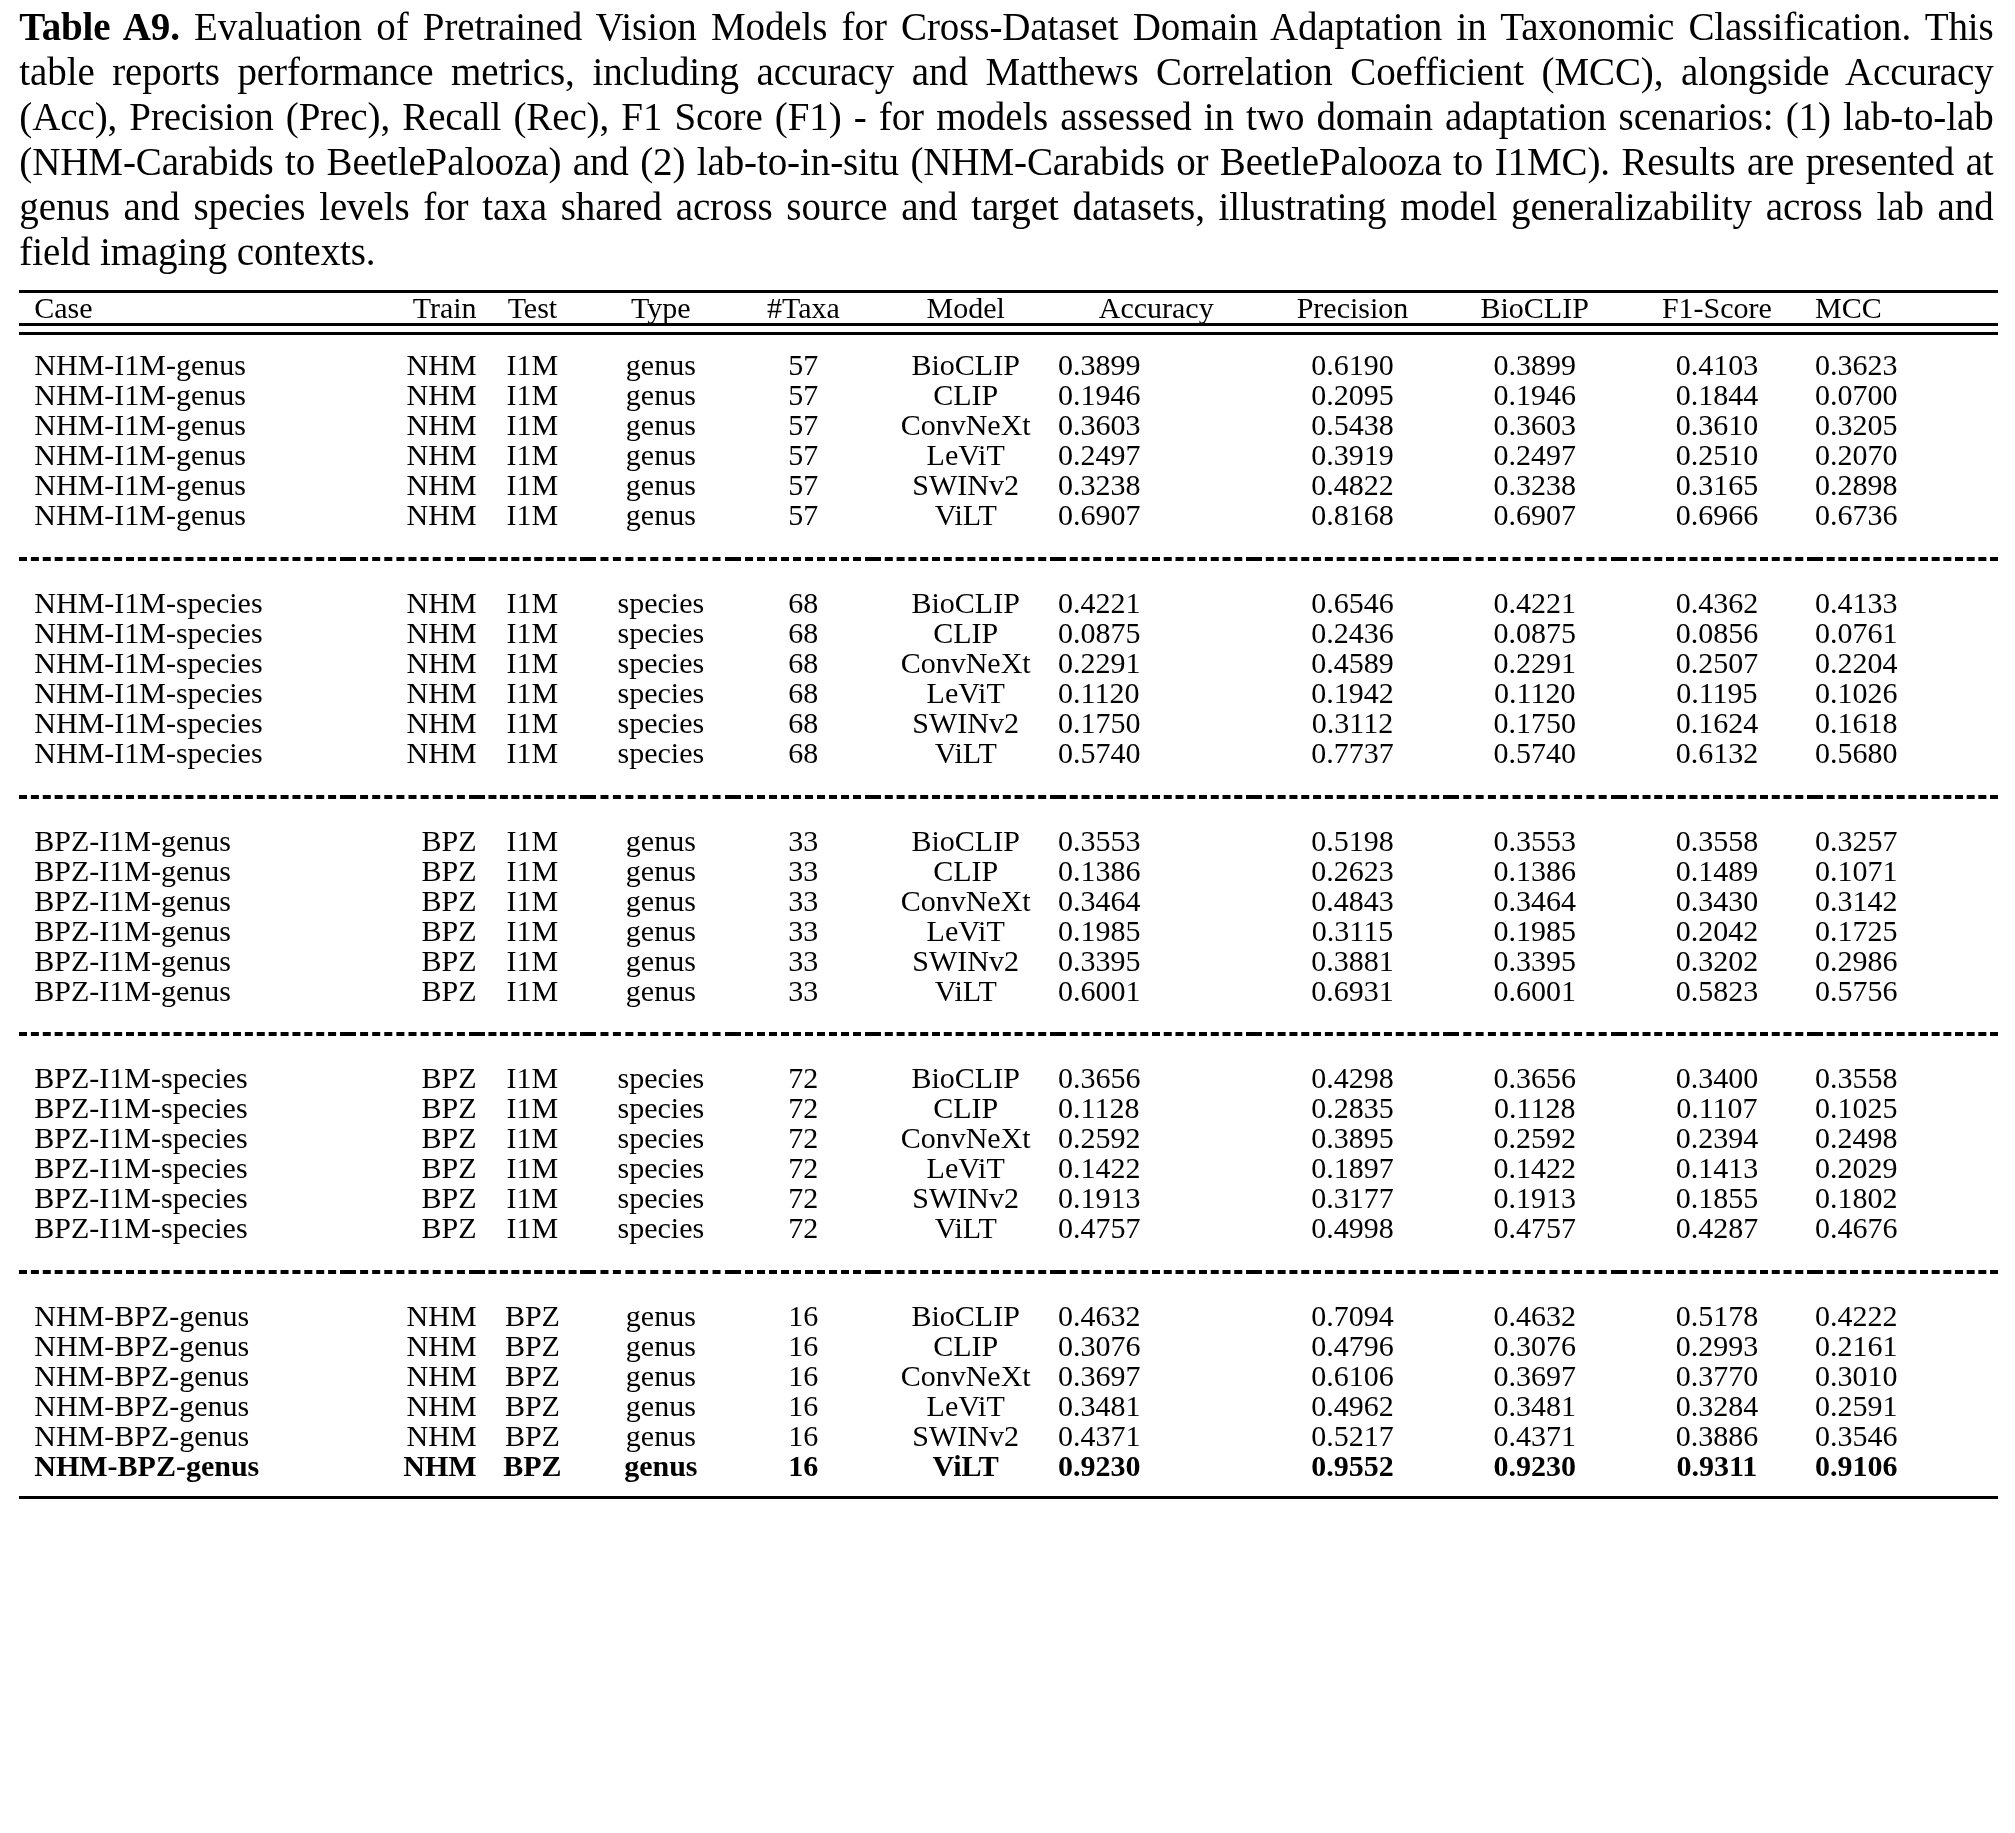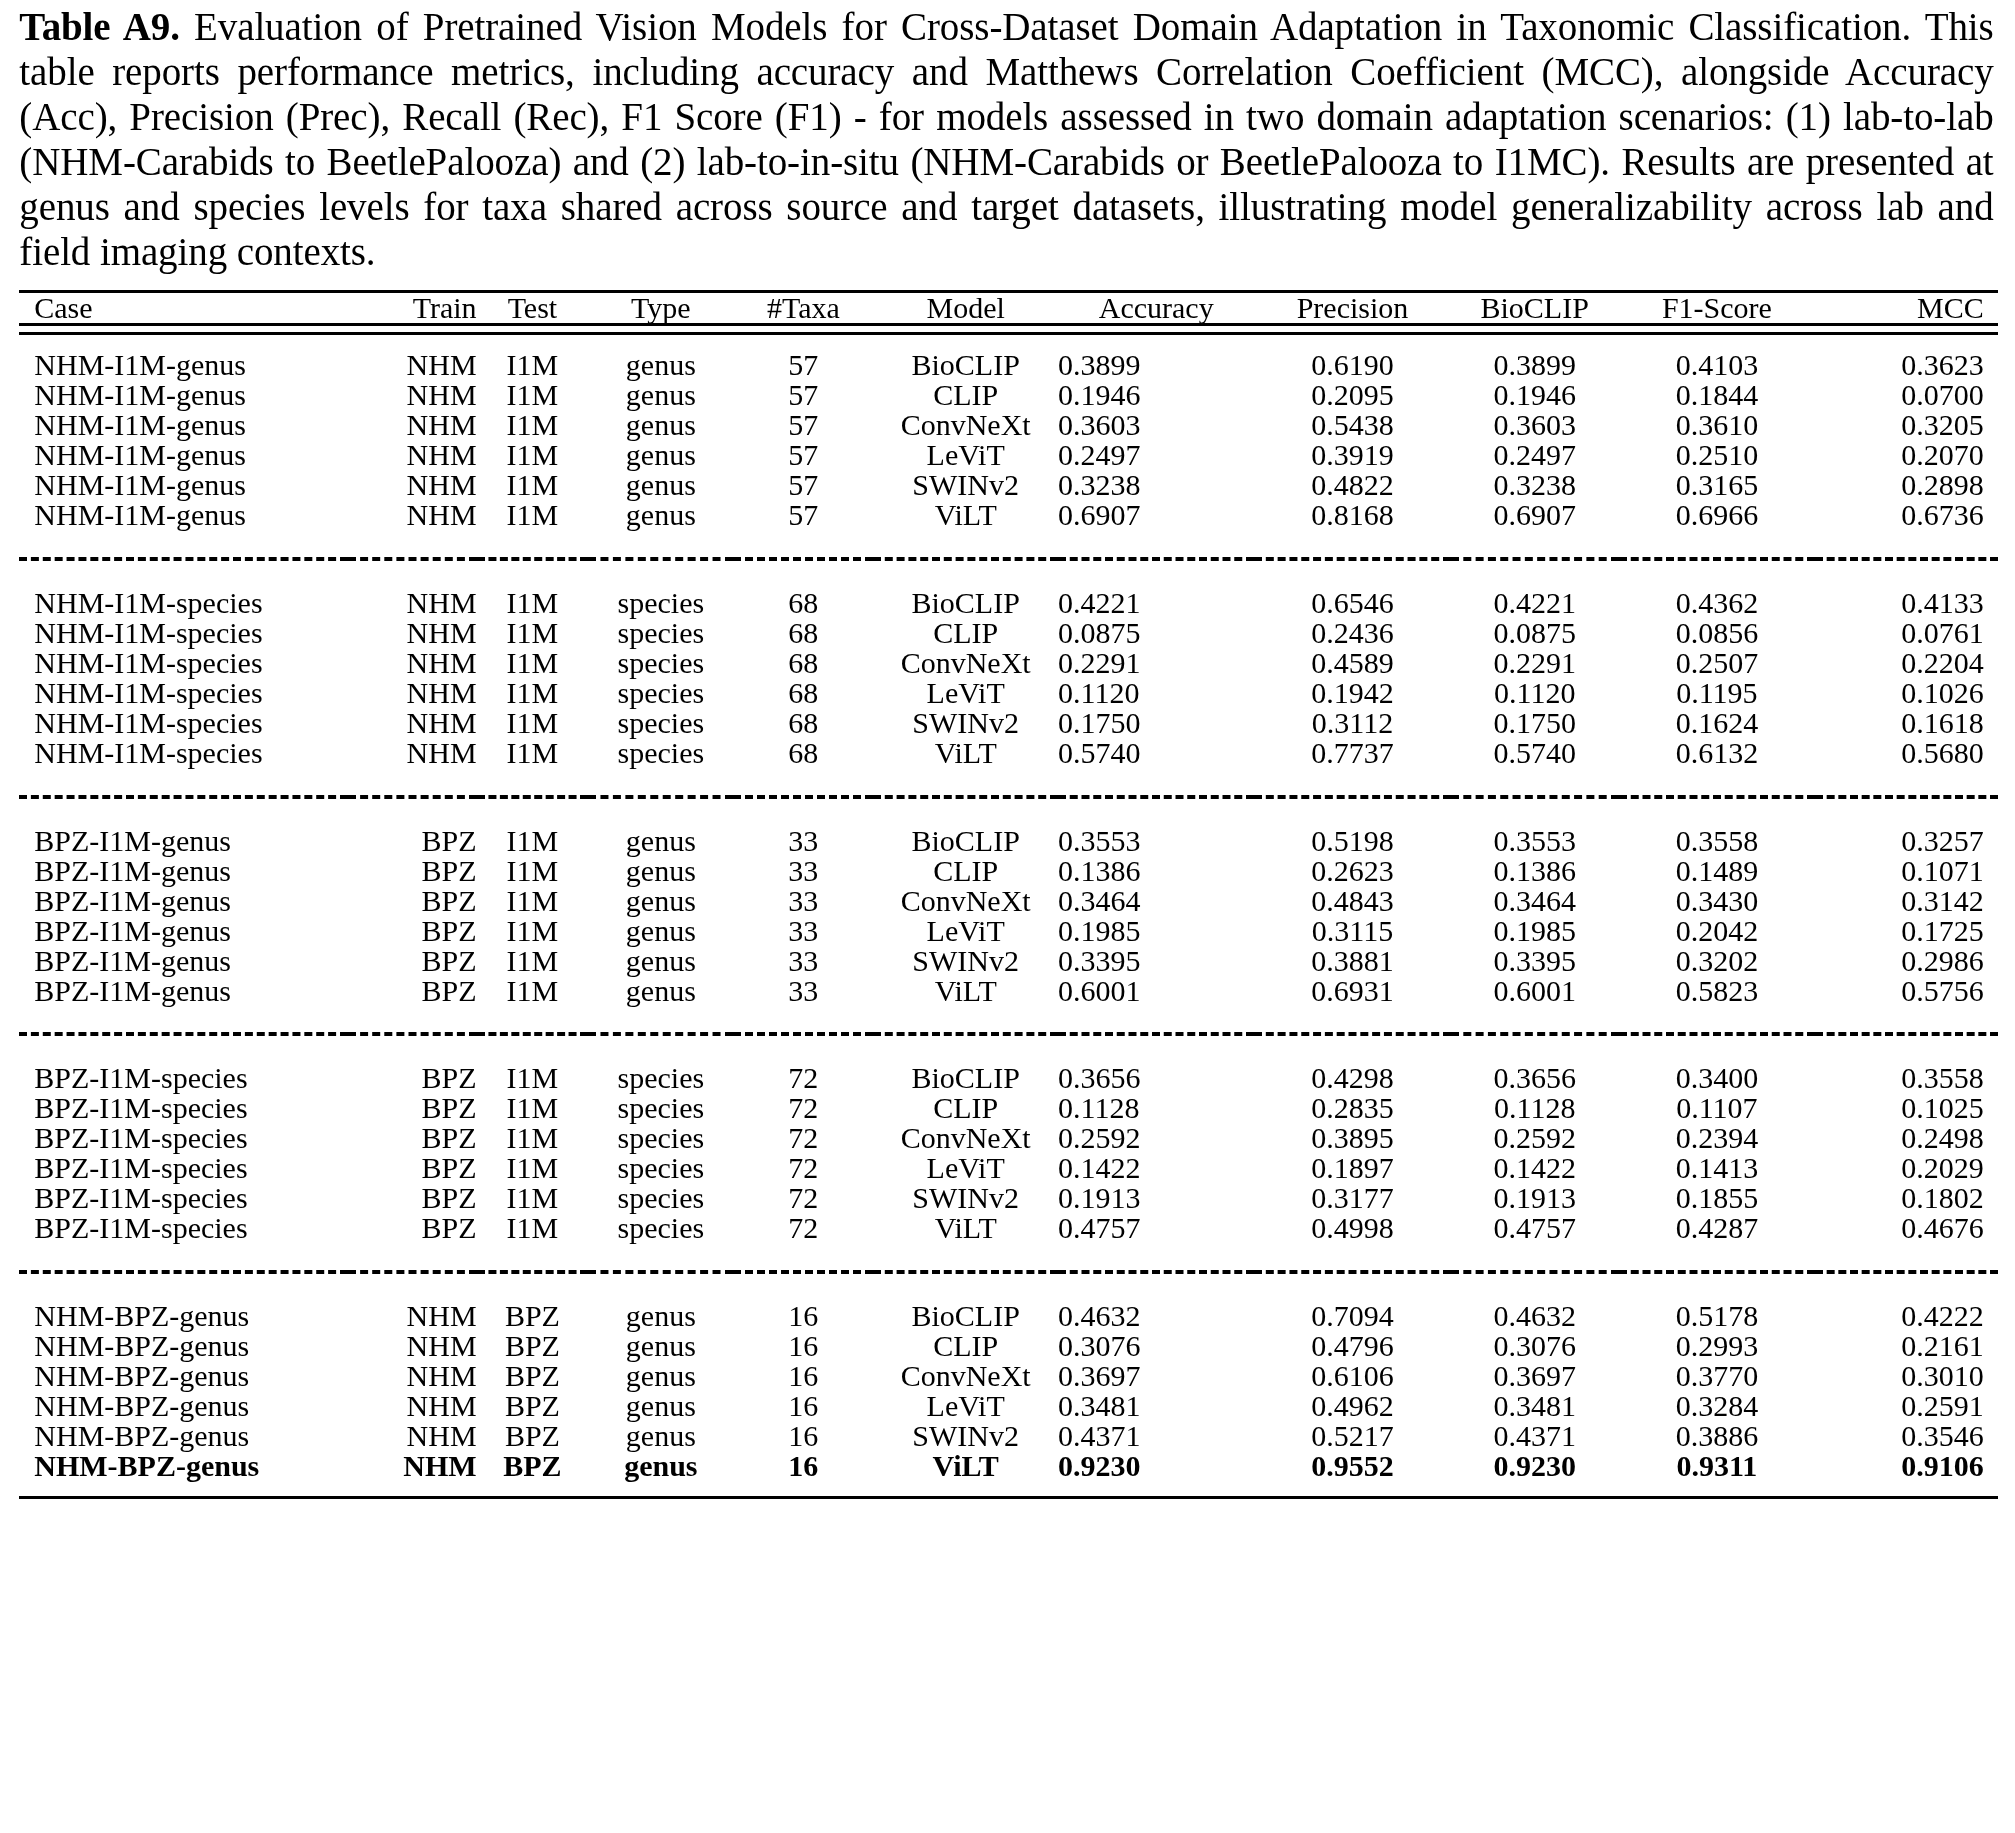--- a/index.html
+++ b/index.html
@@ -91,21 +91,21 @@
   .c-case   { text-align: left;   width: 300px; padding-left: 15px !important; }
   .c-train  { text-align: right; width: 123px; }
   .c-test   { text-align: center; width: 107px; }
   .c-type   { text-align: center; width: 139px; }
   .c-taxa   { text-align: center; width: 134px; }
   .c-model  { text-align: center; width: 177px; }
   .c-acc    { width: 188px; }
   .c-prec   { text-align: center; width: 188px; }
   .c-rec    { text-align: center; width: 161px; }
   .c-f1     { text-align: center; width: 188px; }
-  .c-mcc    { text-align: right; width: 161px; padding-right: 14px !important; }
+  .c-mcc    { text-align: left; width: 161px; padding-right: 14px !important; }
 
   tbody td {
     padding-top: 8.6px;
     padding-bottom: 8.6px;
     font-size: 30px;
   }
   tbody tr.block-first td { padding-top: 15px; }
   tbody tr.block-last  td { padding-bottom: 15px; }
   tbody tr.bold-row td { font-weight: bold; }
 

